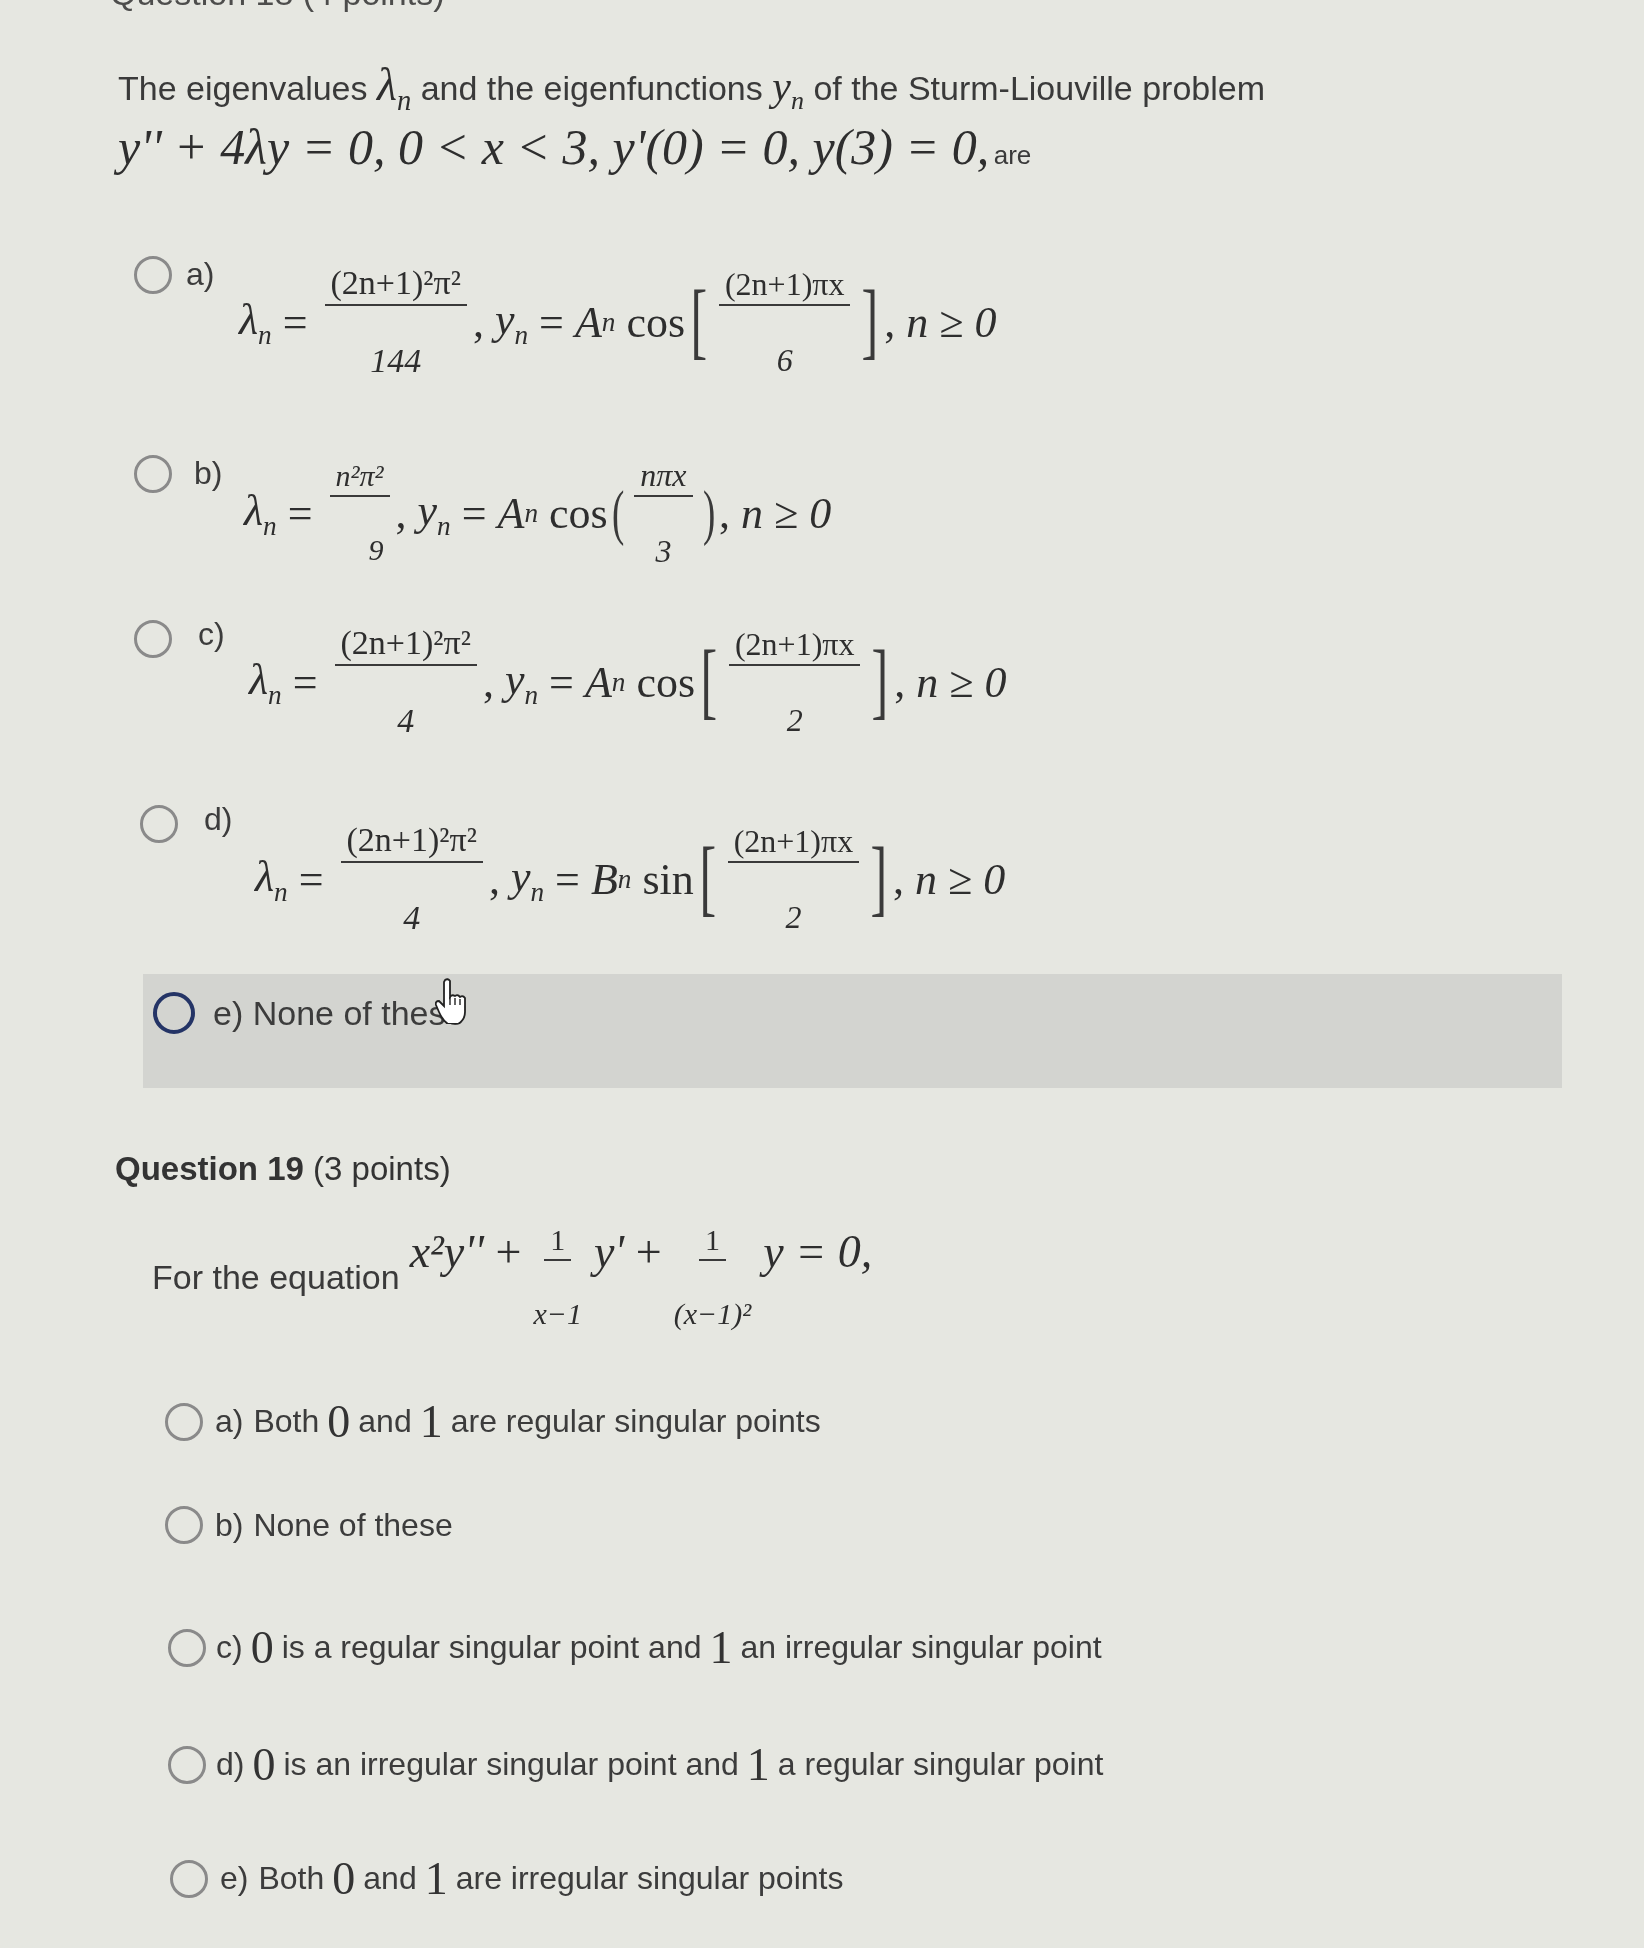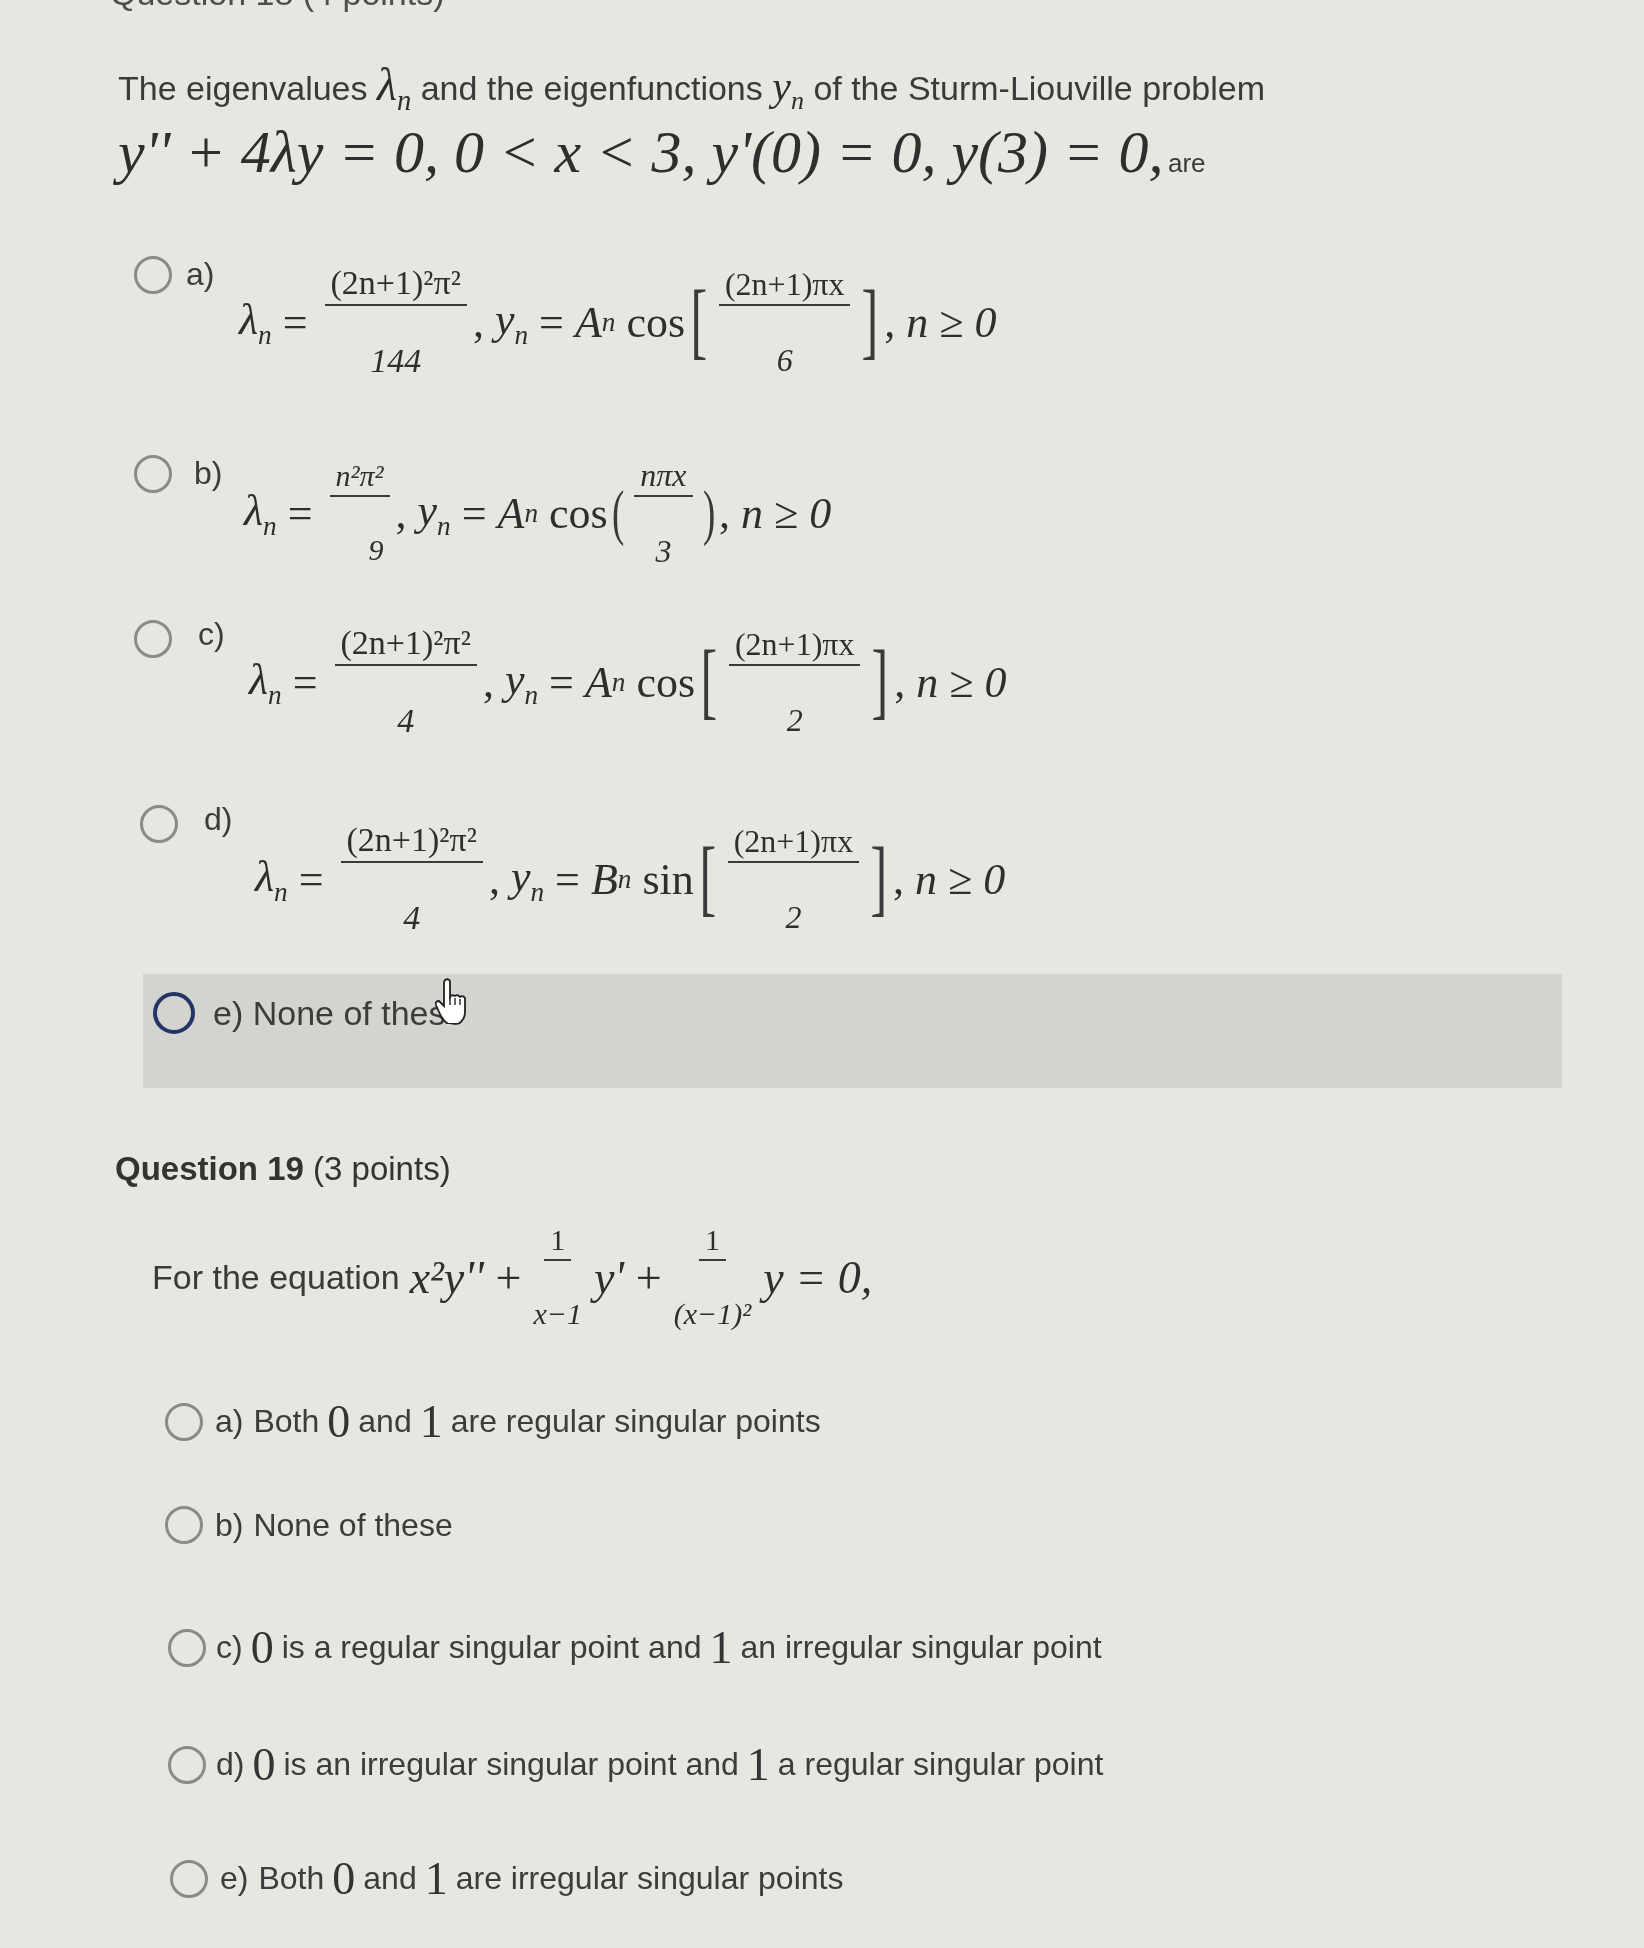--- a/index.html
+++ b/index.html
@@ -37,21 +37,21 @@
 </div>
 
 <div class="abs" style="left:118px; top:58px; font-size:34px; white-space:nowrap;">
   <span>The eigenvalues</span>
   <span class="math it" style="font-size:46px;"><span>λ</span><span class="sub">n</span></span>
   <span>and the eigenfunctions</span>
   <span class="math it" style="font-size:42px;"><span>y</span><span class="sub">n</span></span>
   <span>of the Sturm-Liouville problem</span>
 </div>
 <div class="abs" style="left:118px; top:118px; white-space:nowrap;">
-  <span class="math it" style="font-size:60px;">y'' + 4λy = 0, 0 &lt; x &lt; 3, y'(0) = 0, y(3) = 0,</span>
+  <span class="math it" style="font-size:50px;">y'' + 4λy = 0, 0 &lt; x &lt; 3, y'(0) = 0, y(3) = 0,</span>
   <span style="font-size:26px;">are</span>
 </div>
 
 <div class="abs" style="left:134px; top:256px; width:1300px; height:140px;">
   <span class="radio abs" style="left:0; top:0;"></span>
   <span class="abs opt-label" style="left:52px; top:0;">a)</span>
   <div class="abs math" style="left:105px; top:10px; font-size:44px; white-space:nowrap; display:flex; align-items:center;">
     <span class="it">λ<span class="sub">n</span></span>&nbsp;=&nbsp;
     <span class="frac" style="font-size:34px;">
         <span class="num">(2n+1)²π²</span>
@@ -142,21 +142,21 @@
   </svg>
 </div>
 
 <div class="abs q-header" style="left:115px; top:1150px;">
   <b>Question 19</b>
   <span>(3 points)</span>
 </div>
 
 <div class="abs" style="left:152px; top:1225px; white-space:nowrap; display:flex; align-items:center;">
   <span style="font-size:34px;">For the equation</span>
-  <div class="math it" style="font-size:46px; display:flex; align-items:center; margin-left:10px;">
+  <div class="math it" style="font-size:46px; display:flex; margin-left:10px;">
     <span>x²y''</span>&nbsp;<span style="font-style:normal;">+</span>
     <span class="frac" style="font-size:30px;">
         <span class="num" style="font-style:normal;">1</span>
         <span class="den">x−1</span>
       </span>
     <span>y'</span>&nbsp;<span style="font-style:normal;">+</span>
     <span class="frac" style="font-size:30px;">
         <span class="num" style="font-style:normal;">1</span>
         <span class="den">(x−1)²</span>
       </span>

